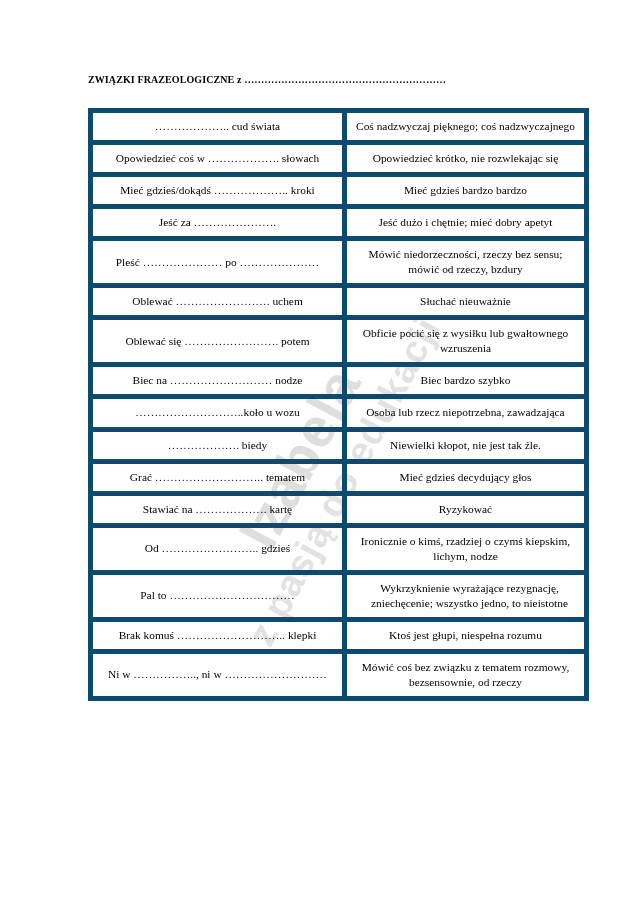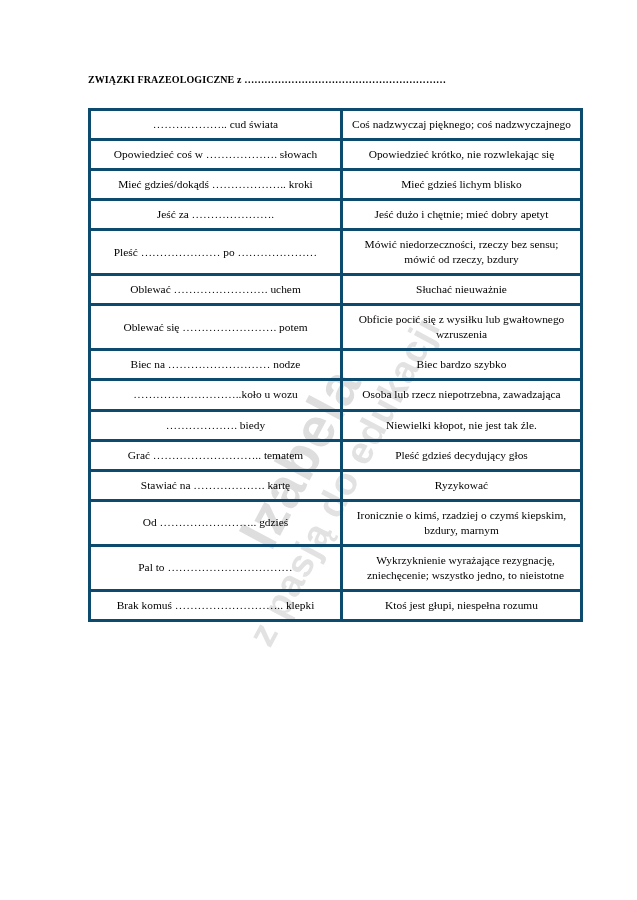--- a/index.html
+++ b/index.html
@@ -82,21 +82,21 @@
   table.idiom-table {
     position: absolute;
     left: 88px;
     top: 108px;
     width: 462px;
     border-collapse: collapse;
     table-layout: fixed;
     background: transparent;
   }
   table.idiom-table td {
-    border: 3px solid #0c4a6e;
+    border: 5px solid #0c4a6e;
     padding: 6px 6px;
     text-align: center;
     vertical-align: middle;
     font-size: 11.4px;
     line-height: 1.32;
     background: transparent;
   }
   td.col-idiom { width: 237px; }
   td.col-meaning { width: 225px; }
 
@@ -125,21 +125,21 @@
         <tr>
           <td class="col-idiom">……………….. cud świata</td>
           <td class="col-meaning">Coś nadzwyczaj pięknego; coś nadzwyczajnego</td>
         </tr>
         <tr>
           <td class="col-idiom">Opowiedzieć coś w ………………. słowach</td>
           <td class="col-meaning">Opowiedzieć krótko, nie rozwlekając się</td>
         </tr>
         <tr>
           <td class="col-idiom">Mieć gdzieś/dokądś ……………….. kroki</td>
-          <td class="col-meaning">Mieć gdzieś lichym blisko</td>
+          <td class="col-meaning">Mieć gdzieś bardzo bardzo</td>
         </tr>
         <tr>
           <td class="col-idiom">Jeść za ………………….</td>
           <td class="col-meaning">Jeść dużo i chętnie; mieć dobry apetyt</td>
         </tr>
         <tr>
           <td class="col-idiom">Pleść ………………… po …………………</td>
           <td class="col-meaning">Mówić niedorzeczności, rzeczy bez sensu; mówić od rzeczy, bzdury</td>
         </tr>
         <tr>
@@ -157,34 +157,38 @@
         <tr>
           <td class="col-idiom">………………………..koło u wozu</td>
           <td class="col-meaning">Osoba lub rzecz niepotrzebna, zawadzająca</td>
         </tr>
         <tr>
           <td class="col-idiom">………………. biedy</td>
           <td class="col-meaning">Niewielki kłopot, nie jest tak źle.</td>
         </tr>
         <tr>
           <td class="col-idiom">Grać ……………………….. tematem</td>
-          <td class="col-meaning">Pleść gdzieś decydujący głos</td>
+          <td class="col-meaning">Mieć gdzieś decydujący głos</td>
         </tr>
         <tr>
           <td class="col-idiom">Stawiać na ………………. kartę</td>
           <td class="col-meaning">Ryzykować</td>
         </tr>
         <tr>
           <td class="col-idiom">Od …………………….. gdzieś</td>
-          <td class="col-meaning">Ironicznie o kimś, rzadziej o czymś kiepskim, bzdury, marnym</td>
+          <td class="col-meaning">Ironicznie o kimś, rzadziej o czymś kiepskim, lichym, nodze</td>
         </tr>
         <tr>
           <td class="col-idiom">Pal to ……………………………</td>
           <td class="col-meaning clip-left">Wykrzyknienie wyrażające rezygnację, zniechęcenie; wszystko jedno, to nieistotne</td>
         </tr>
         <tr>
           <td class="col-idiom">Brak komuś ……………………….. klepki</td>
           <td class="col-meaning">Ktoś jest głupi, niespełna rozumu</td>
         </tr>
+        <tr>
+          <td class="col-idiom">Ni w …………….., ni w ………………………</td>
+          <td class="col-meaning">Mówić coś bez związku z tematem rozmowy, bezsensownie, od rzeczy</td>
+        </tr>
       </tbody>
     </table>
   </div>
 </div>
 
 </body></html>

